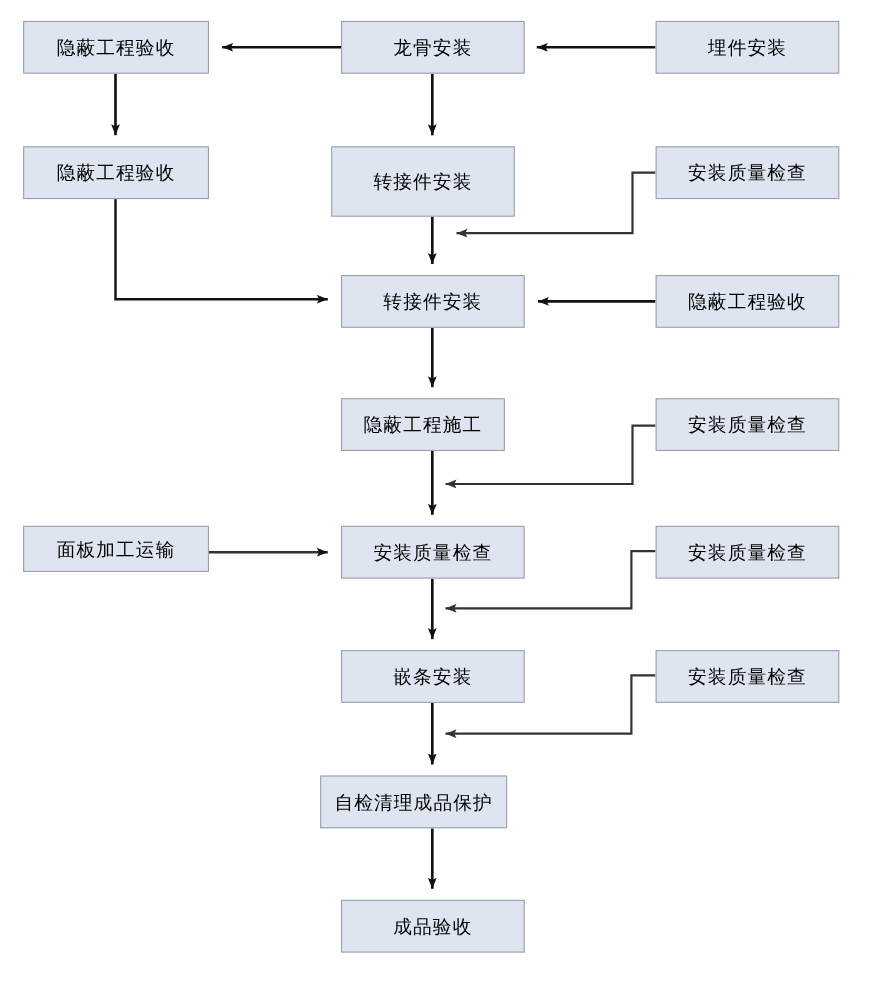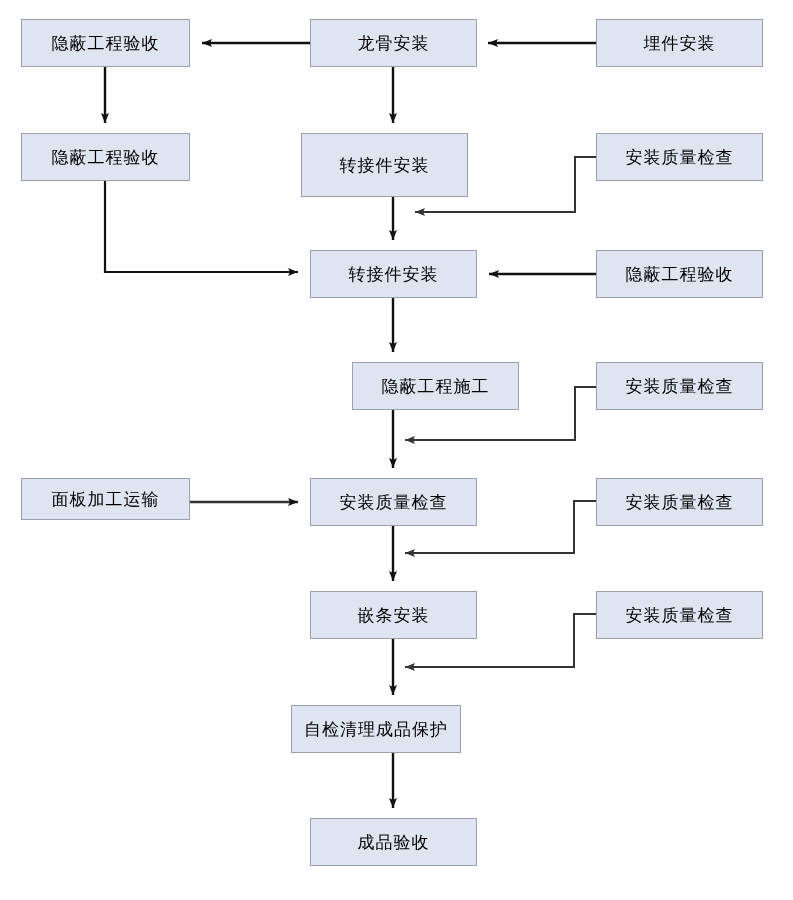--- a/index.html
+++ b/index.html
@@ -157,21 +157,21 @@
   </div>
 
   <div class="node" style="left:310px; top:250px; width:167px; height:48px;">
     <span class="node-label">转接件安装</span>
   </div>
 
   <div class="node" style="left:596px; top:250px; width:167px; height:48px;">
     <span class="node-label">隐蔽工程验收</span>
   </div>
 
-  <div class="node" style="left:310px; top:362px; width:167px; height:48px;margin-left:42px;">
+  <div class="node" style="left:310px; top:362px; width:149px; height:48px;">
     <span class="node-label">隐蔽工程施工</span>
   </div>
 
   <div class="node" style="left:596px; top:362px; width:167px; height:48px;">
     <span class="node-label">安装质量检查</span>
   </div>
 
   <div class="node" style="left:21px; top:478px; width:169px; height:42px;">
     <span class="node-label">面板加工运输</span>
   </div>

